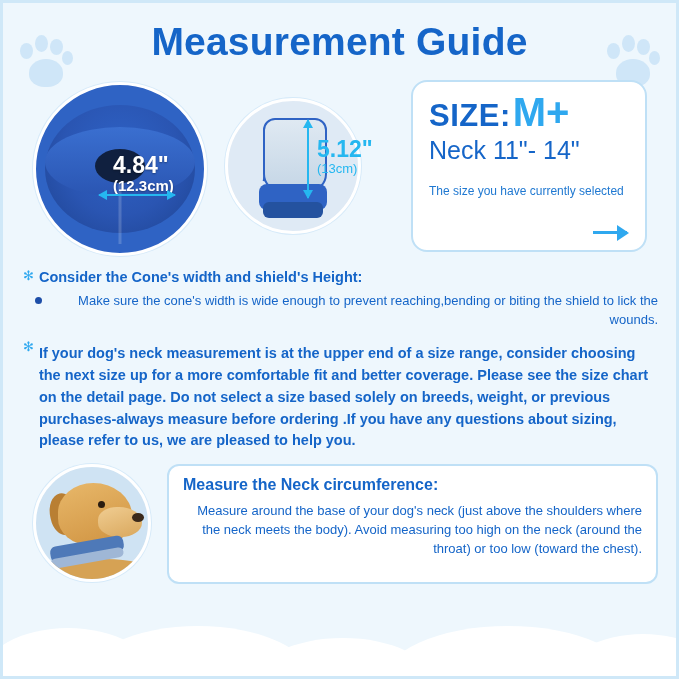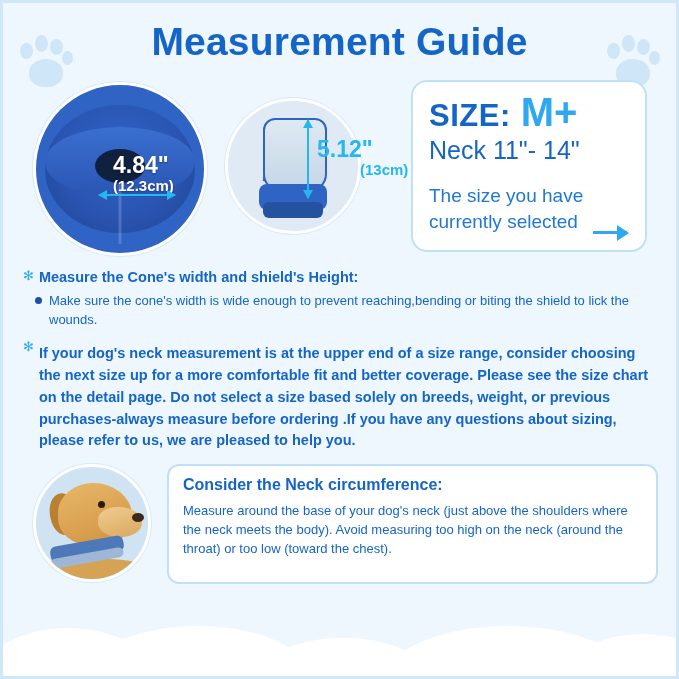--- a/index.html
+++ b/index.html
@@ -114,33 +114,33 @@
   }
   .h-arrow:before,.h-arrow:after{
     content:"";position:absolute;left:-4px;width:0;height:0;
     border-left:5px solid transparent;border-right:5px solid transparent;
   }
   .h-arrow:before{top:-1px;border-bottom:9px solid #25b7f0;}
   .h-arrow:after{bottom:-1px;border-top:9px solid #25b7f0;}
   .h-label{
     position:absolute;left:314px;top:60px;color:#25b7f0;font-size:23px;font-weight:bold;
   }
-  .h-label .sub{display:block;font-size:15px;font-weight:bold;margin-top:-2px;margin-left:43px;}
+  .h-label .sub{display:block;font-size:13px;font-weight:normal;margin-top:-2px;}
 
   
   .sizebox{
     position:absolute;left:408px;top:4px;width:236px;height:172px;
     background:#ffffff;border:2px solid #bfe0f6;border-radius:16px;
     box-sizing:border-box;padding:10px 16px;
   }
-  .size-line{display:flex;align-items:baseline;gap:8px;}
+  .size-line{display:flex;align-items:baseline;}
   .size-word{font-size:31px;font-weight:bold;color:#1565c8;letter-spacing:.5px;}
   .size-val{font-size:40px;font-weight:bold;color:#2fa8ef;margin-left:2px;line-height:1;}
   .neck{font-size:25px;color:#1565c8;margin-top:2px;}
-  .sel-text{font-size:19px;color:#1f78d1;margin-top:18px;line-height:1.35;}
+  .sel-text{font-size:12px;color:#1f78d1;margin-top:18px;line-height:1.35;}
   .sel-arrow{
     position:absolute;right:18px;bottom:16px;width:34px;height:3px;background:#2fa8ef;
   }
   .sel-arrow:after{
     content:"";position:absolute;right:-2px;top:-6px;width:0;height:0;
     border-top:8px solid transparent;border-bottom:8px solid transparent;
     border-left:12px solid #2fa8ef;
   }
 
   
@@ -150,21 +150,21 @@
     color:#2fa8ef;font-size:13px;margin-right:5px;line-height:1.2;flex:0 0 auto;
   }
   .head-line .txt{
     font-size:14.5px;font-weight:bold;color:#1565c8;line-height:1.3;
   }
   .bullets{margin:4px 0 0 12px;}
   .bullet{display:flex;align-items:flex-start;margin-top:5px;}
   .dot{
     width:7px;height:7px;border-radius:50%;background:#1d4ea8;margin:5px 7px 0 0;flex:0 0 auto;
   }
-  .bullet .txt{font-size:13px;color:#1565c8;line-height:1.45;}
+  .bullet .txt{font-size:13px;color:#1565c8;line-height:1.45;text-align:right;}
   .para{
     font-size:14.5px;color:#1565c8;font-weight:bold;line-height:1.5;margin-top:4px;
   }
   .para-row{display:flex;align-items:flex-start;margin-top:10px;}
 
   
   .bottom{position:relative;margin-top:12px;height:120px;padding:0 18px 0 20px;display:flex;}
   .dogcircle{
     position:relative;width:112px;height:112px;border-radius:50%;flex:0 0 auto;
     overflow:hidden;background:#cfe3f3;border:3px solid #ffffff;box-shadow:0 0 0 1px #d6eaf9;
@@ -186,21 +186,21 @@
   .dog-body{position:absolute;left:4px;top:92px;width:110px;height:30px;background:#d6a254;border-radius:40% 40% 0 0;}
 
   .neckbox{
     margin-left:16px;flex:1 1 auto;background:#ffffff;border:2px solid #bfe0f6;border-radius:12px;
     padding:10px 14px;box-sizing:border-box;
   }
   .neckbox h3{
     margin:0;font-size:16px;color:#1565c8;font-weight:bold;
   }
   .neckbox p{
-    margin:8px 0 0 0;font-size:13px;color:#1565c8;line-height:1.45;
+    margin:8px 0 0 0;font-size:13px;color:#1565c8;line-height:1.45;text-align:right;
   }
 </style>
 </head>
 <body>
 
 <div class="page">
 
   <div class="paw left">
     <span class="pad big"></span>
       <span class="pad t1"></span>
@@ -257,21 +257,21 @@
       <div class="neck">Neck 11"- 14"</div>
       <div class="sel-text">The size you have currently selected</div>
       <div class="sel-arrow"></div>
     </div>
   </div>
 
   <div class="body-text">
 
     <div class="head-line">
       <span class="pawbullet">✻</span>
-      <span class="txt">Measure the Cone's width and shield's Height:</span>
+      <span class="txt">Consider the Cone's width and shield's Height:</span>
     </div>
 
     <div class="bullets">
       <div class="bullet">
         <span class="dot"></span>
         <span class="txt">Make sure the cone's width is wide enough to prevent reaching,bending or biting the shield to lick the wounds.</span>
       </div>
     </div>
 
     <div class="para-row">
@@ -285,21 +285,21 @@
       <div class="dog-ear"></div>
       <div class="dog-head"></div>
       <div class="dog-snout"></div>
       <div class="dog-eye"></div>
       <div class="dog-nose"></div>
       <div class="dog-body"></div>
       <div class="dog-collar"></div>
       <div class="dog-collar2"></div>
     </div>
     <div class="neckbox">
-      <h3>Consider the Neck circumference:</h3>
+      <h3>Measure the Neck circumference:</h3>
       <p>Measure around the base of your dog's neck (just above the shoulders where the neck meets the body). Avoid measuring too high on the neck (around the throat) or too low (toward the chest).</p>
     </div>
   </div>
 
   <div class="cloudbar"></div>
   <div class="cloud c1"></div>
   <div class="cloud c2"></div>
   <div class="cloud c3"></div>
   <div class="cloud c4"></div>
   <div class="cloud c5"></div>

